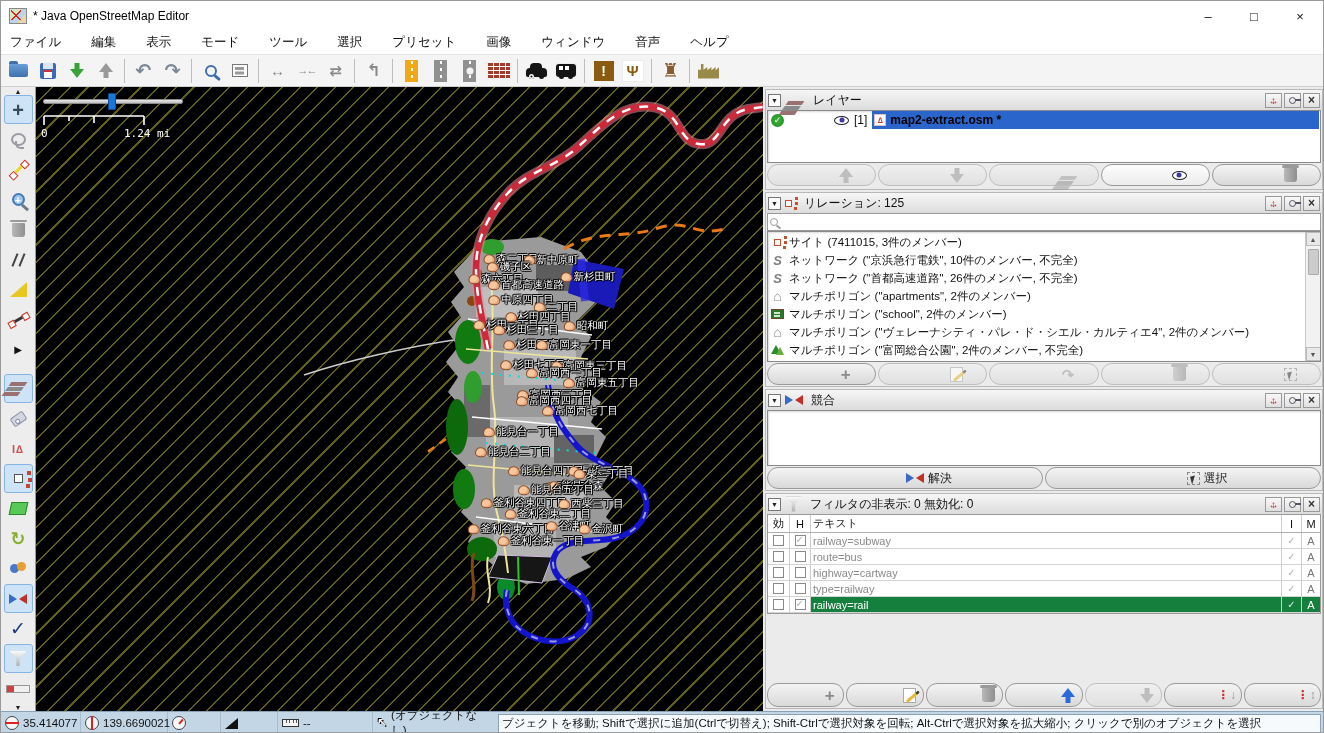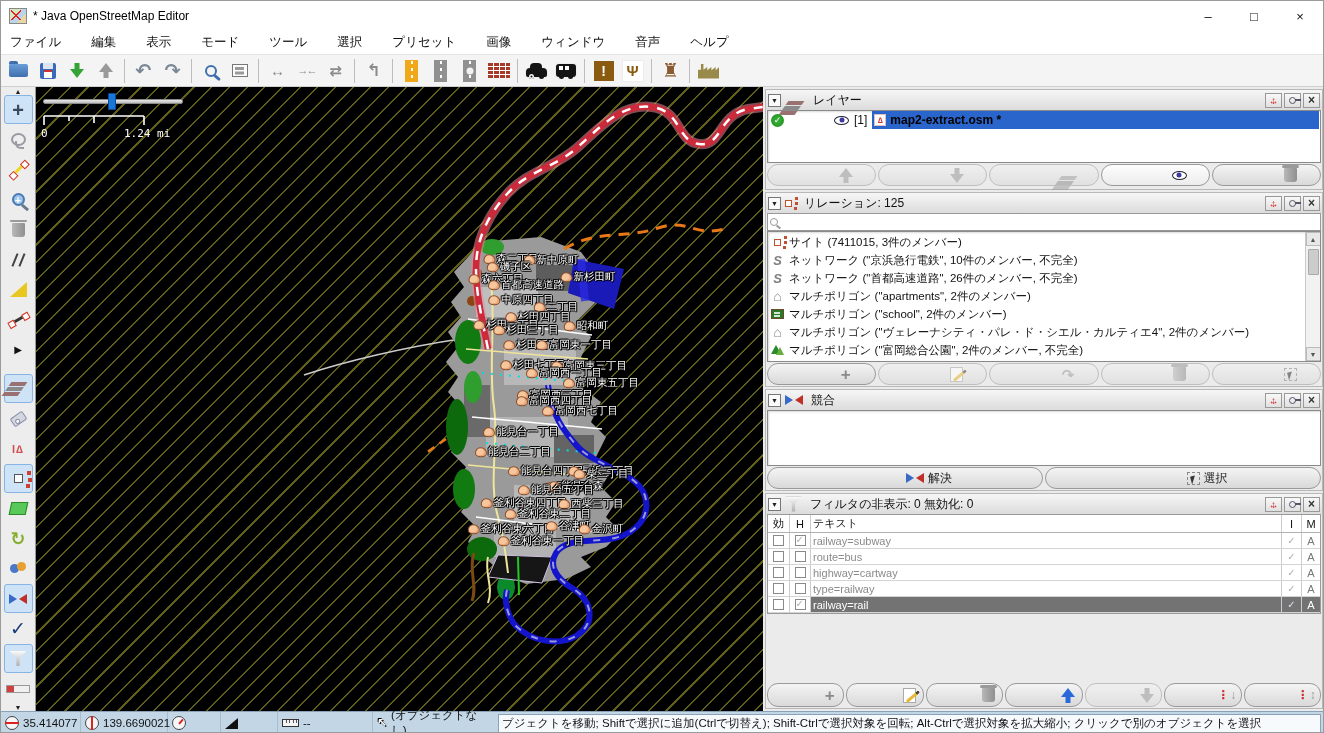--- a/index.html
+++ b/index.html
@@ -220,21 +220,21 @@
   .ftable { margin:0 1px; border:1px solid #999; background:#fff; font-size:11px; flex:none; }
   .frow { display:flex; align-items:stretch; height:16px; border-bottom:1px solid #d4d4d4; }
   .fhead { height:18px; border-bottom:1px solid #b0b0b0; font-size:11px; color:#111; }
   .fcell { display:flex; align-items:center; padding:0 2px; border-right:1px solid #cccccc; overflow:hidden; }
   .fc-e { width:22px; justify-content:center; flex:none; }
   .fc-h { width:21px; justify-content:center; flex:none; }
   .fc-t { flex:1; color:#8a8a8a; }
   .fc-i { width:20px; justify-content:center; flex:none; }
   .fc-m { width:18px; justify-content:center; flex:none; border-right:none; color:#777; }
   .fhead .fcell { color:#111; }
-  .frow.sel .fc-t, .frow.sel .fc-i, .frow.sel .fc-m { background:#737373; color:#fff; }
+  .frow.sel .fc-t, .frow.sel .fc-i, .frow.sel .fc-m { background:#15803d; color:#fff; }
   .cbx { width:11px; height:11px; border:1px solid #8a8a8a; background:#fff; position:relative; flex:none; }
   .cbx.ck::after { content:"✓"; position:absolute; left:0; top:-2px; font-size:10px; color:#b0b0b0; }
   .imark { color:#a8b4a8; font-size:10px; }
   .frow.sel .imark { color:#dce4f4; }
   .fempty { flex:1; background:#ebebeb; }
   .fbtnrow .pbtn { height:24px; }
 
   
   .statusbar { position:absolute; left:0; top:710px; width:100%; height:23px; background:#c2d6e6; border-top:1px solid #8aa2b8; display:flex; align-items:center; font-size:11.5px; color:#111; }
   .sb-cell { display:flex; align-items:center; gap:4px; padding:0 4px; height:100%; border-right:1px solid #a8bece; flex:none; }

